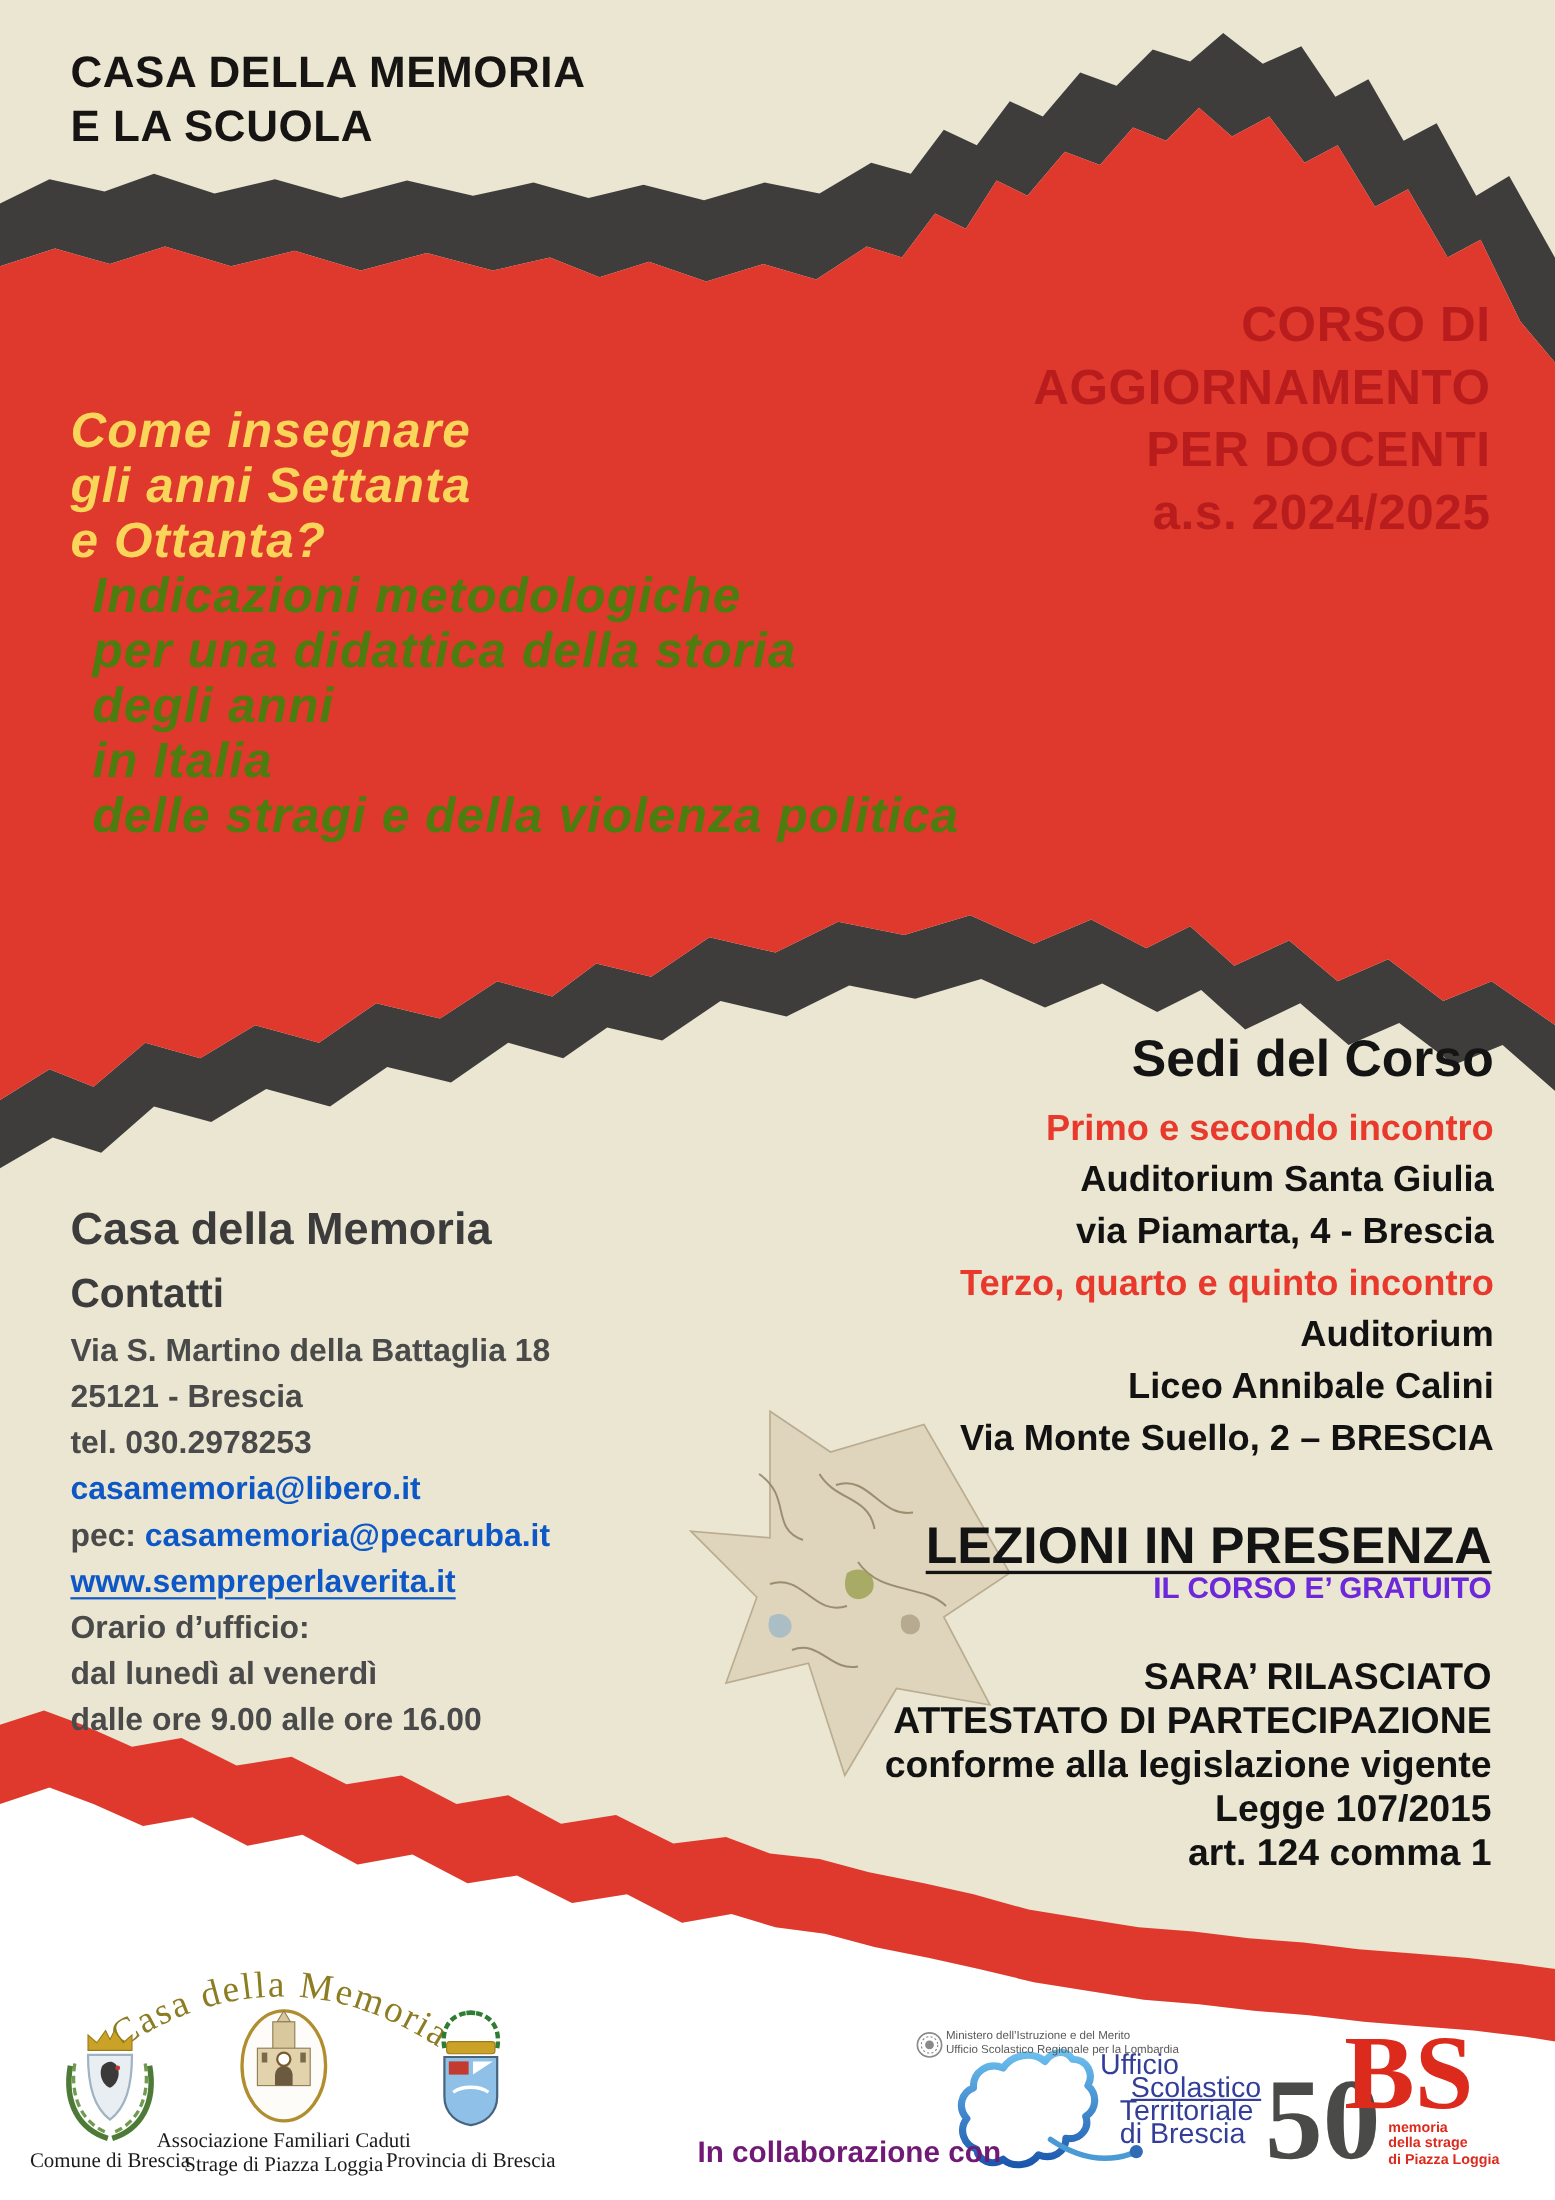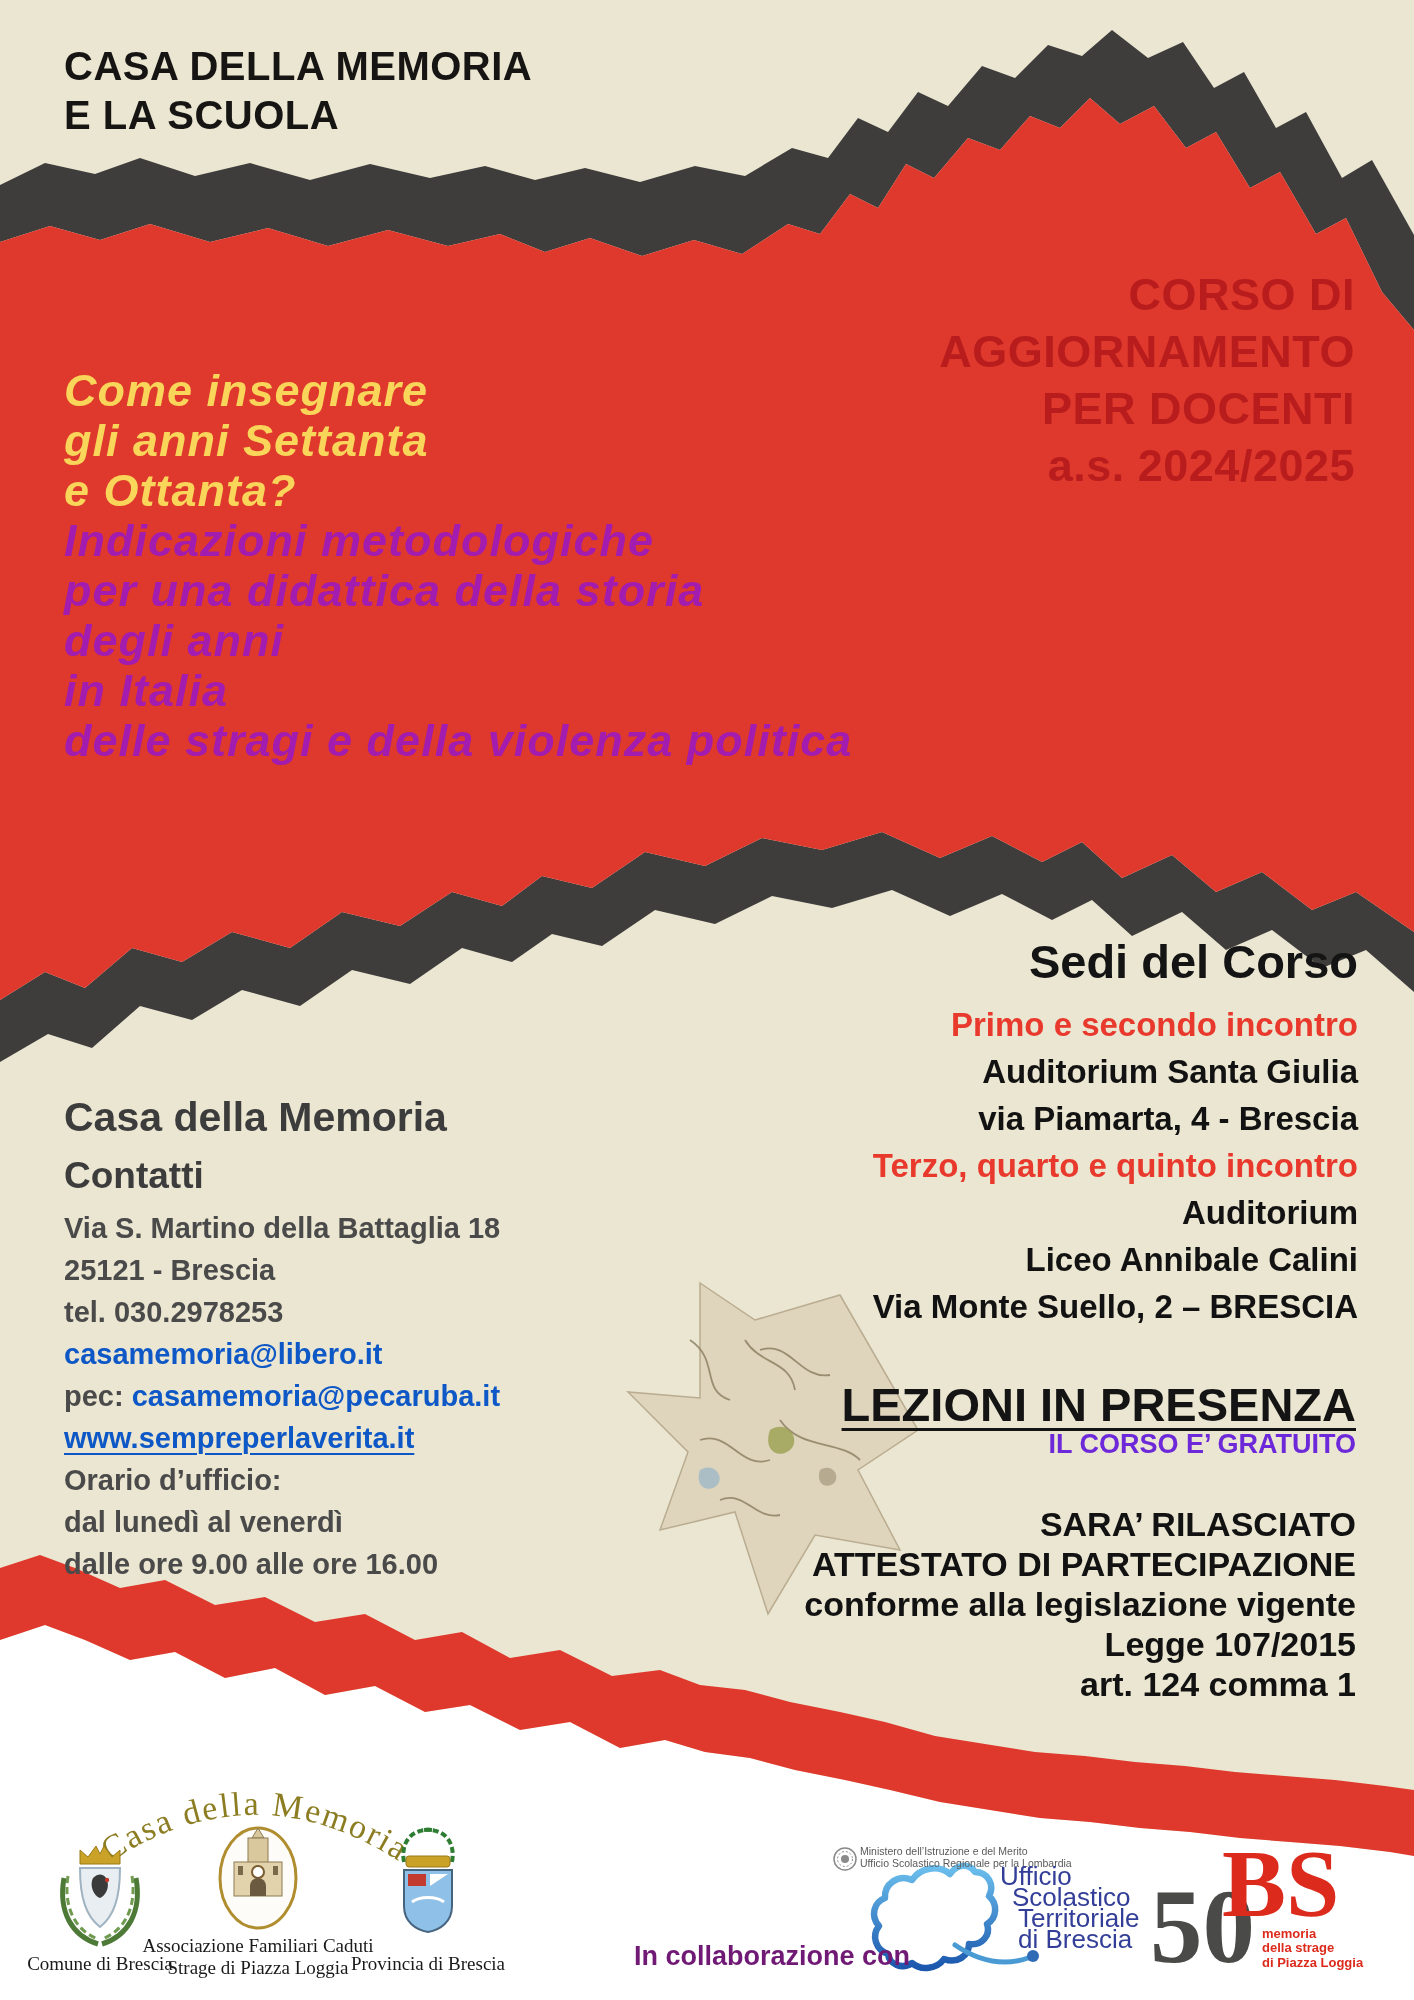--- a/index.html
+++ b/index.html
@@ -10,21 +10,21 @@
   }
   .bg{position:absolute;left:0;top:0;}
   .abs{position:absolute;}
   .title{left:64px;top:42px;width:640px;font-size:40px;line-height:49px;
     font-weight:800;color:#171513;letter-spacing:.5px;}
   .badge{left:620px;top:266px;width:735px;text-align:right;color:#b91c1c;
     font-size:45px;line-height:57px;font-weight:800;letter-spacing:.5px;}
   .headline{left:64px;top:366px;width:900px;font-size:45px;line-height:50px;
     font-style:italic;font-weight:800;letter-spacing:1px;}
   .headline .q{color:#F9D65A;}
-  .headline .s{color:#a21caf;}
+  .headline .s{color:#4d7c0f;margin-left:20px;}
   .sedi-title{left:700px;top:934px;width:658px;text-align:right;
     font-size:47px;font-weight:800;color:#141414;}
   .venues{left:540px;top:1001px;width:818px;text-align:right;
     font-size:33px;line-height:47px;font-weight:800;}
   .venues .r{color:#E8392C;}
   .venues .k{color:#121212;}
   .lezioni{left:700px;top:1377px;width:656px;text-align:right;font-size:47px;
     font-weight:800;color:#141414;text-decoration:underline;
     text-decoration-thickness:3px;text-underline-offset:7px;}
   .gratuito{left:700px;top:1429px;width:656px;text-align:right;
@@ -35,21 +35,21 @@
   .c-head{left:64px;top:1155px;font-size:37px;font-weight:800;color:#3C3C3C;text-align:right;}
   .c-lines{left:64px;top:1207px;font-size:29px;line-height:42px;
     font-weight:700;color:#4A4A4A;}
   .c-lines .lnk{color:#0D57C6;font-weight:800;}
   .c-lines .web{color:#0D57C6;font-weight:800;text-decoration:underline;
     text-decoration-thickness:2px;text-underline-offset:5px;}
   .collab{left:634px;top:1941px;font-size:27px;font-weight:700;color:#701a75;}
   .ministry{left:860px;top:1845px;font-size:10.5px;line-height:12px;
     color:#5A5A5A;font-weight:400;}
   .ust{left:1000px;top:1866px;font-size:26px;line-height:21px;color:#323E98;}
-  .ust .l2{margin-left:12px;} .ust .l3{margin-left:18px;} .ust .l4{margin-left:18px;}
+  .ust .l2{margin-left:28px;text-decoration:underline;} .ust .l3{margin-left:18px;} .ust .l4{margin-left:18px;}
   .cap{font-family:"Liberation Serif", serif;font-size:19px;fill:#1a1a1a;}
 </style>
 </head>
 <body>
 
 <div class="poster">
 
   <svg class="bg" width="1414" height="2000" viewBox="0 0 1414 2000">
     <defs>
       <linearGradient id="mapg" x1="0" y1="0" x2="0" y2="1">

